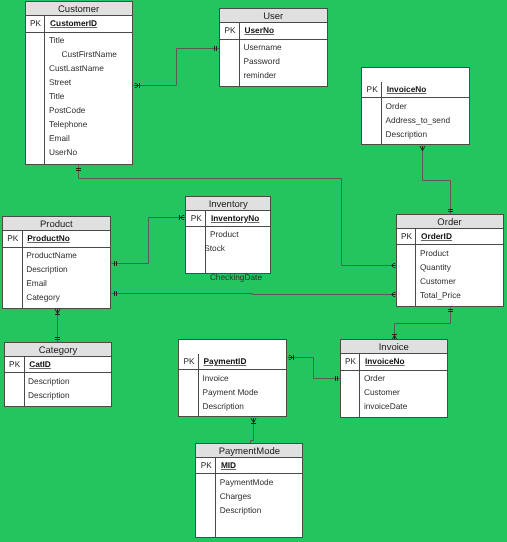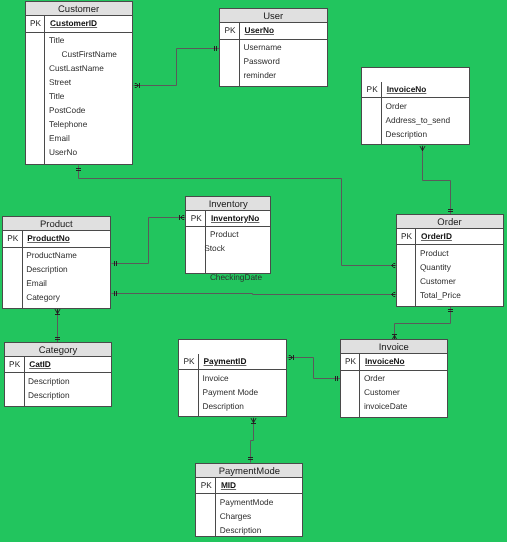--- a/index.html
+++ b/index.html
@@ -240,21 +240,21 @@
             <div class="pklabel" style="width:19.9px">PK</div>
             <div class="pkname" style="left:24.5px">InvoiceNo</div>
           </div>
           <div class="attrs">
             <div class="attr" style="left:23.4px;top:3.3px">Order</div>
             <div class="attr" style="left:23.4px;top:17.3px">Customer</div>
             <div class="attr" style="left:23.4px;top:31.3px">invoiceDate</div>
           </div>
         </div>
       </div>
-      <div class="entity" style="left: 195.4px; top: 463px; width: 108px; height: 74px;">
+      <div class="entity" style="left: 195.4px; top: 443px; width: 108px; height: 95px;">
         <div class="ehead">PaymentMode</div>
         <div class="ebody">
           <div class="pkcol" style="width:19.9px"></div>
           <div class="pkrow">
             <div class="pklabel" style="width:19.9px">PK</div>
             <div class="pkname" style="left:24.5px">MID</div>
           </div>
           <div class="attrs">
             <div class="attr" style="left:23.4px;top:3.3px">PaymentMode</div>
             <div class="attr" style="left:23.4px;top:17.3px">Charges</div>

